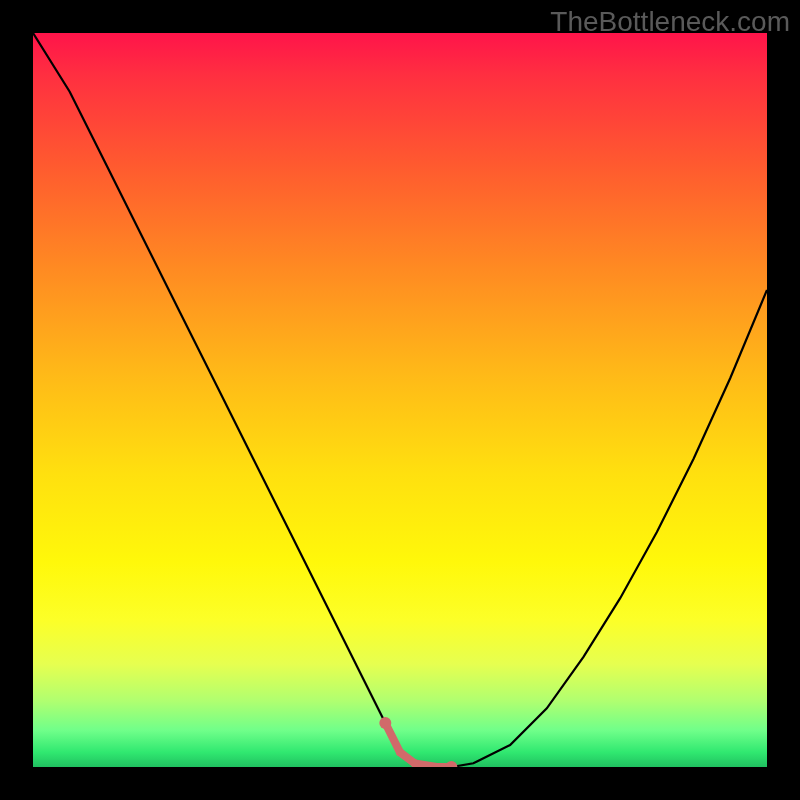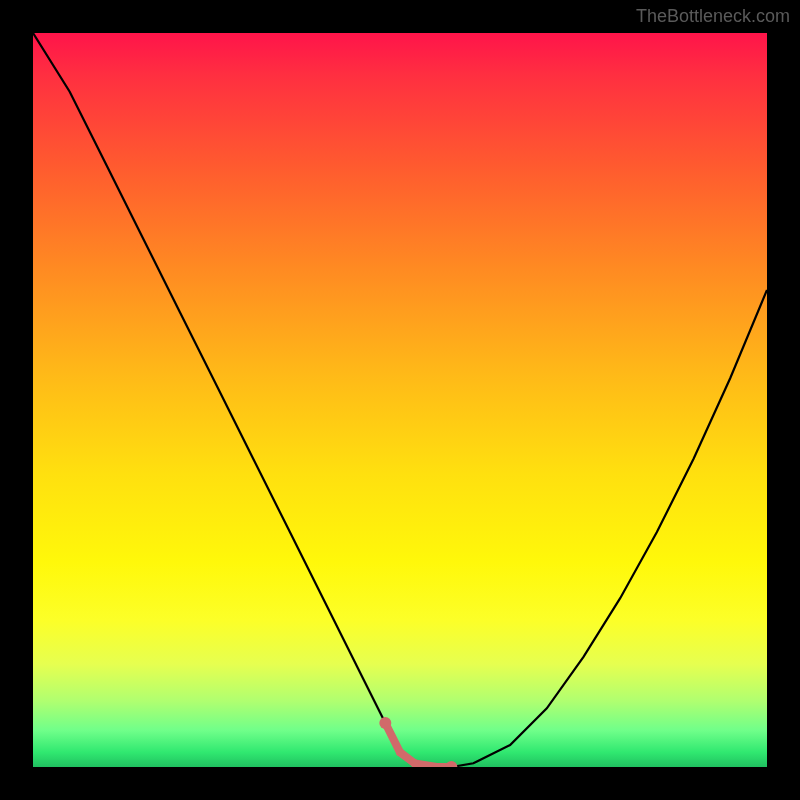--- a/index.html
+++ b/index.html
@@ -10,21 +10,21 @@
     background: #000;
     position: relative;
     overflow: hidden;
   }
   .watermark {
     position: absolute;
     top: 6px;
     right: 10px;
     color: #5a5a5a;
     font-family: Arial, Helvetica, sans-serif;
-    font-size: 18px;
+    font-size: 28px;
     font-weight: 500;
     z-index: 10;
   }
   .plot-area {
     position: absolute;
     left: 33px;
     top: 33px;
     width: 734px;
     height: 734px;
     background: linear-gradient(to bottom,

